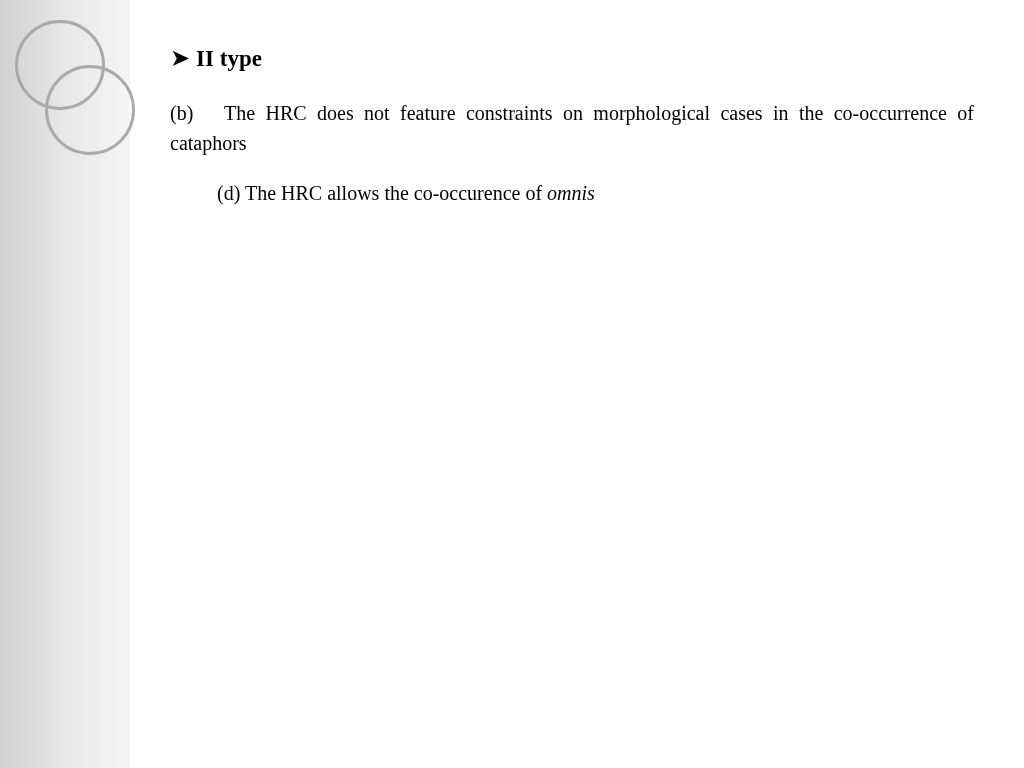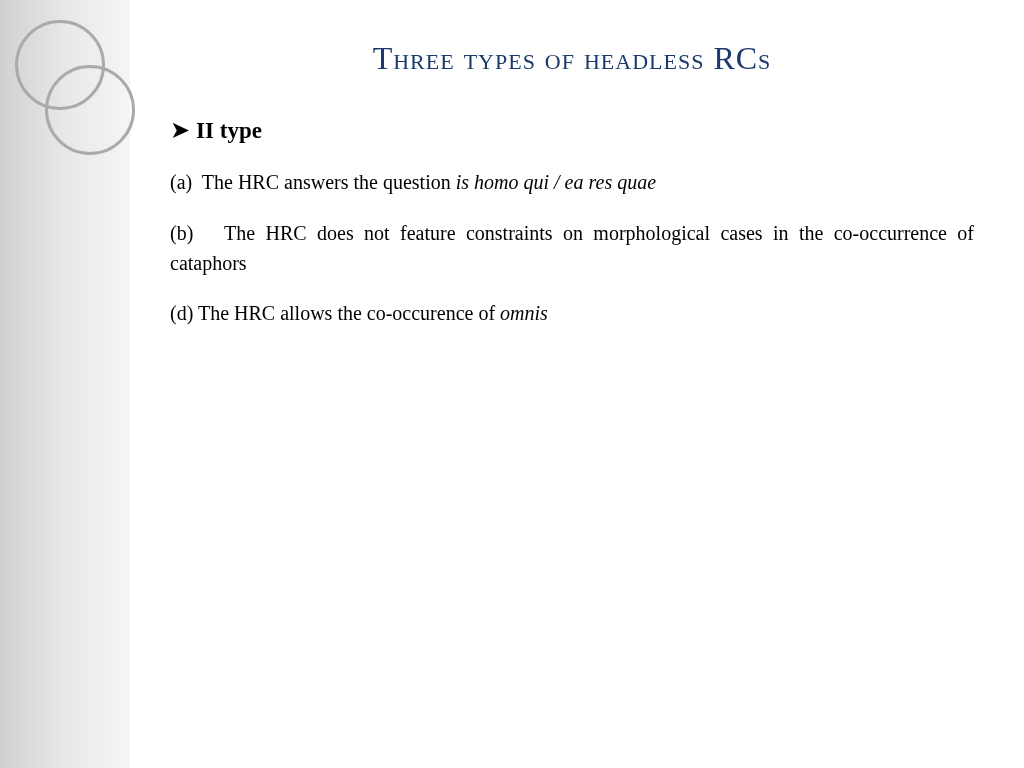--- a/index.html
+++ b/index.html
@@ -125,46 +125,43 @@
       text-align: justify;
       margin-top: 21px;
     }
 
     .item-c {
       text-align: justify;
     }
 
     .item-d {
       text-align: justify;
+      margin-left: 47px;
     }
   </style>
 </head>
 <body>
 
 <div class="left-decoration">
   <div class="circle-container">
     <div class="circle1"></div>
     <div class="circle2"></div>
   </div>
 </div>
 
 <div class="main-content">
 
-  <div class="slide-title">Three types of headless RCs</div>
 
   <div class="content-body">
 
     <div class="type-heading">
       <span class="arrow-symbol">➤</span>
       <span class="type-label">II type</span>
     </div>
 
-    <div class="item item-a">
-      <span>(a)&nbsp; The HRC answers the question <em>is homo qui / ea res quae</em></span>
-    </div>
 
     <div class="item item-b">
       <span>(b)&nbsp;&nbsp; The HRC does not feature constraints on morphological cases in the co-occurrence of cataphors</span>
     </div>
 
 
     <div class="item item-d">
       <span>(d) The HRC allows the co-occurence of <em>omnis</em></span>
     </div>
 

